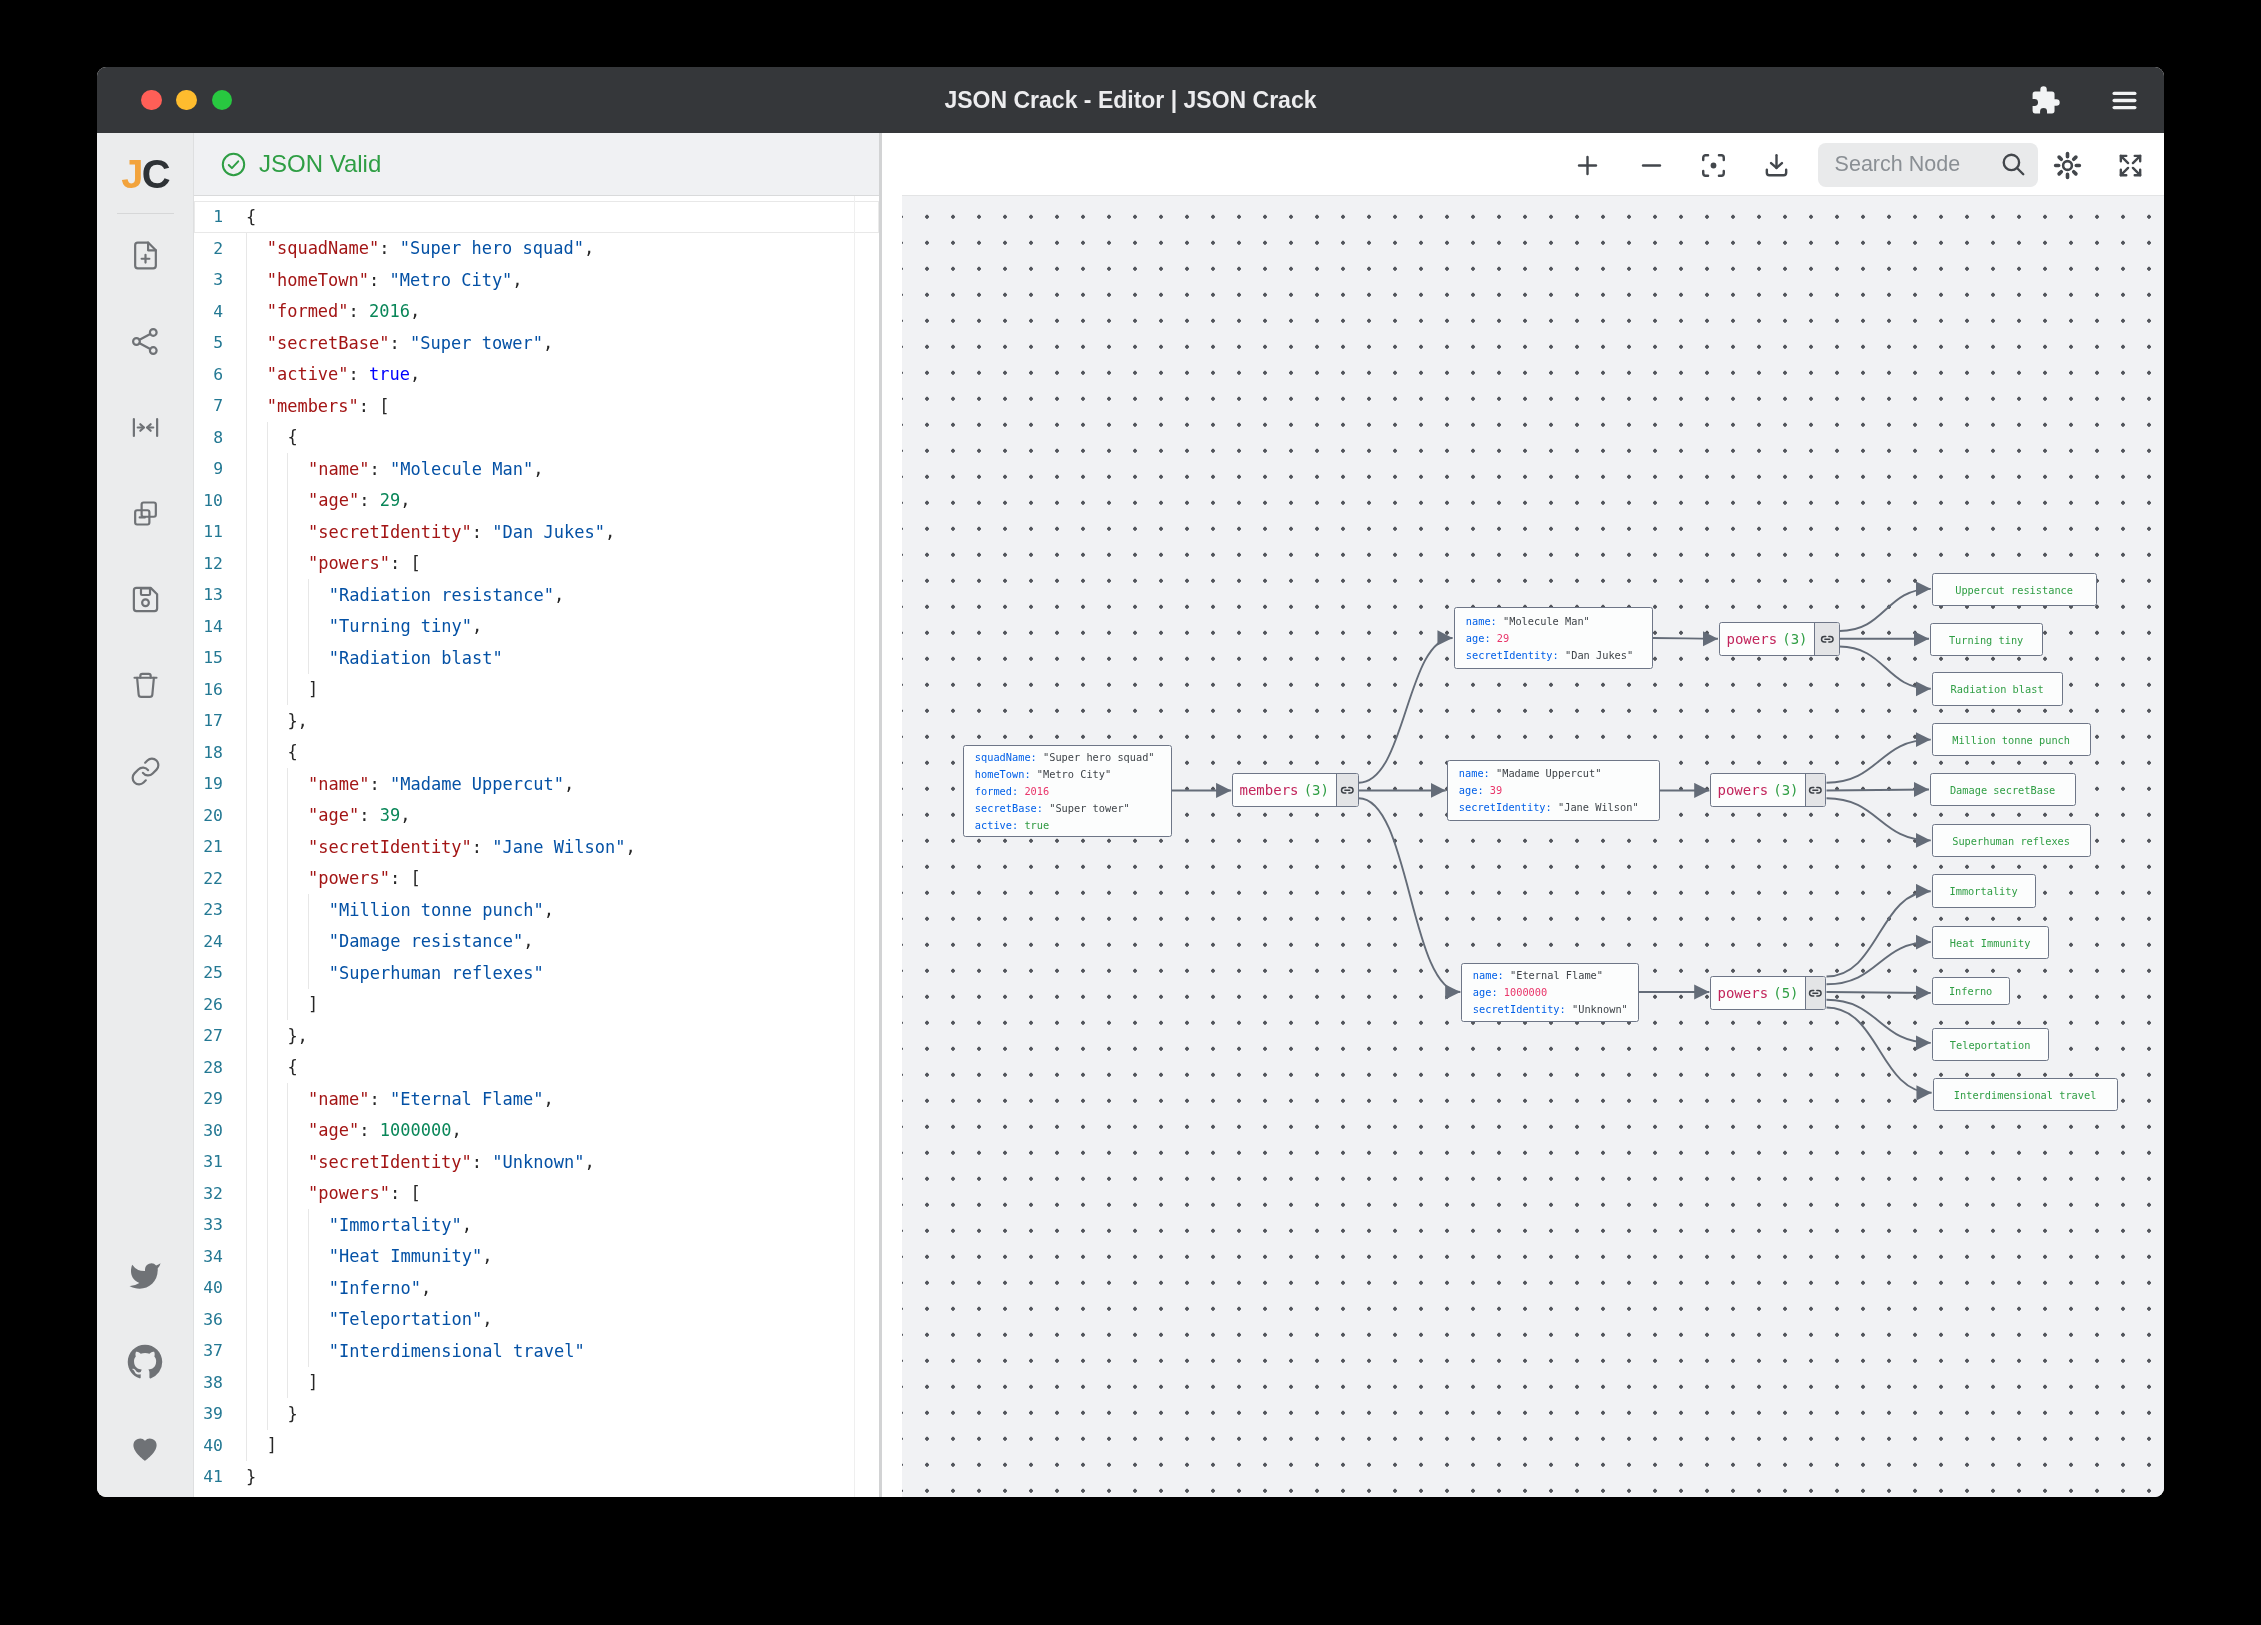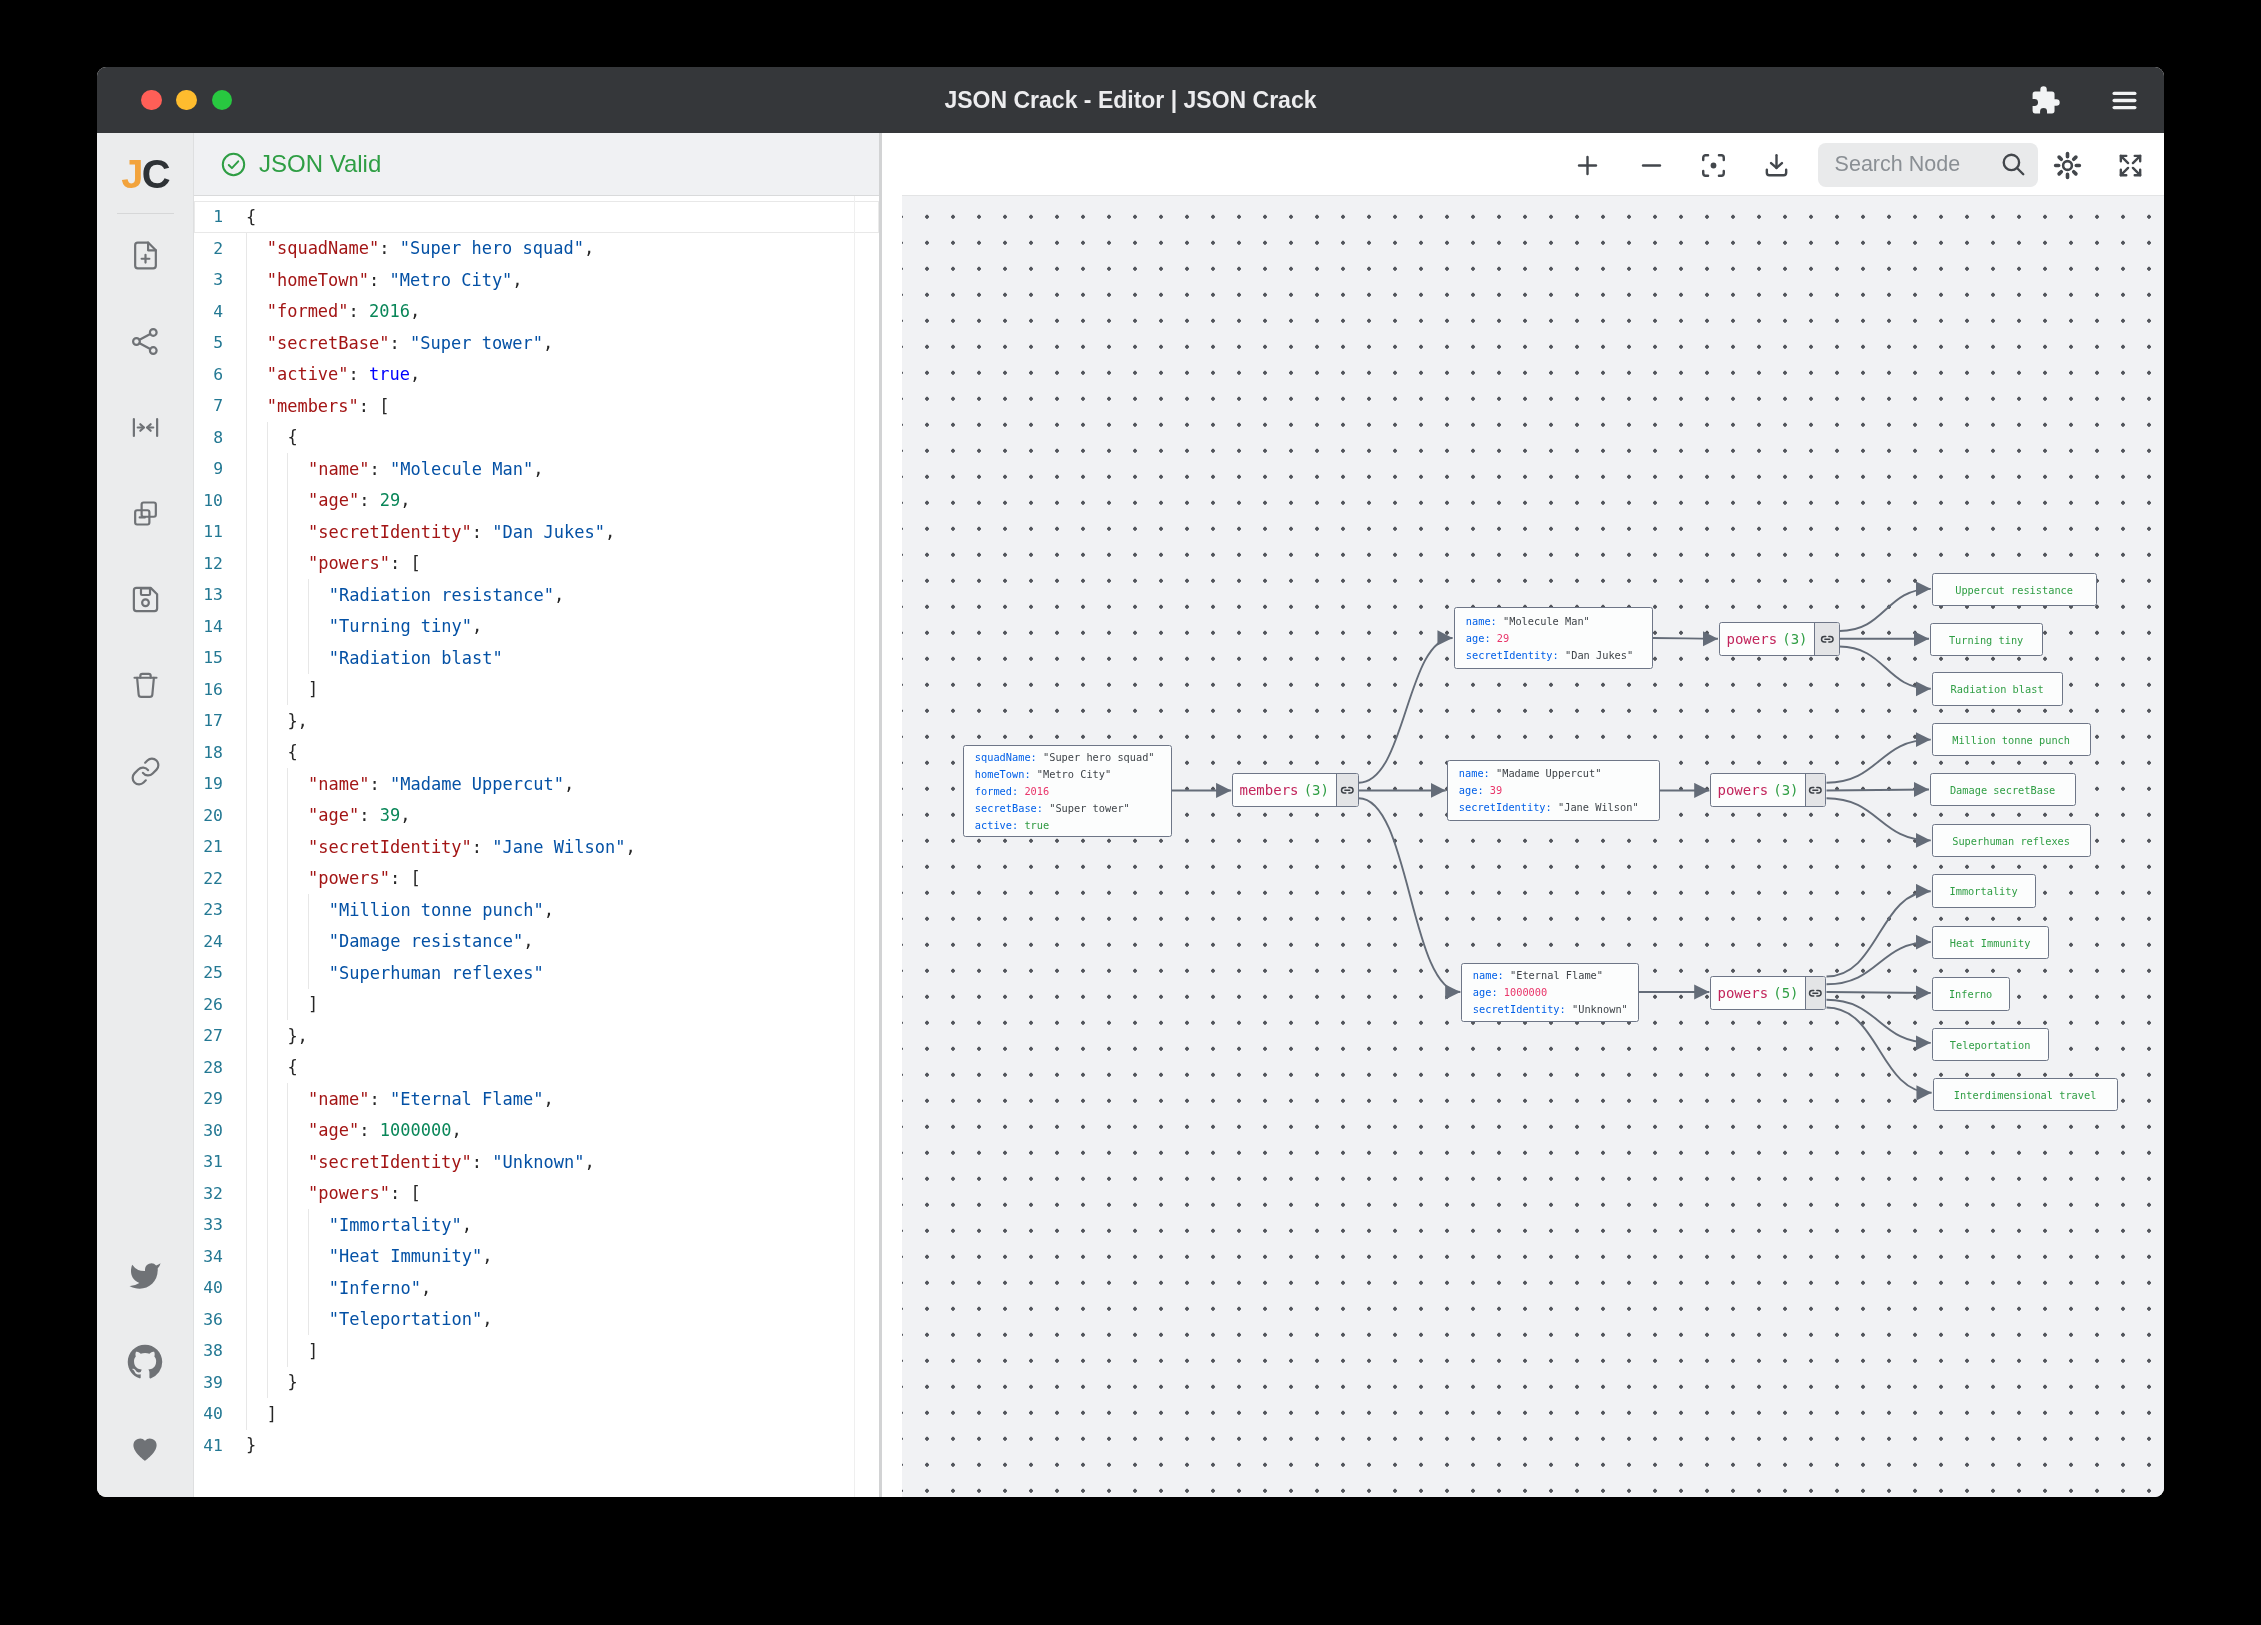--- a/index.html
+++ b/index.html
@@ -334,20 +334,24 @@
               <span class="ln">34</span>
               <span class="lc"><span class="guide"></span><span class="guide"></span><span class="guide"></span><span class="guide"></span><span class="ts">"Heat Immunity"</span><span class="tp">,</span></span>
             </div>
             <div class="line">
               <span class="ln">40</span>
               <span class="lc"><span class="guide"></span><span class="guide"></span><span class="guide"></span><span class="guide"></span><span class="ts">"Inferno"</span><span class="tp">,</span></span>
             </div>
             <div class="line">
               <span class="ln">36</span>
               <span class="lc"><span class="guide"></span><span class="guide"></span><span class="guide"></span><span class="guide"></span><span class="ts">"Teleportation"</span><span class="tp">,</span></span>
+            </div>
+            <div class="line">
+              <span class="ln">37</span>
+              <span class="lc"><span class="guide"></span><span class="guide"></span><span class="guide"></span><span class="guide"></span><span class="ts">"Interdimensional travel"</span></span>
             </div>
             <div class="line">
               <span class="ln">38</span>
               <span class="lc"><span class="guide"></span><span class="guide"></span><span class="guide"></span><span class="tp">]</span></span>
             </div>
             <div class="line">
               <span class="ln">39</span>
               <span class="lc"><span class="guide"></span><span class="guide"></span><span class="tp">}</span></span>
             </div>
             <div class="line">
@@ -529,20 +533,20 @@
             </div>
           </div>
           <div class="lnode" style="left: 1030px; top: 377px; width: 165px; height: 33px;">Uppercut resistance</div>
           <div class="lnode" style="left: 1028px; top: 427px; width: 113px; height: 33px;">Turning tiny</div>
           <div class="lnode" style="left: 1030px; top: 476px; width: 131px; height: 34px;">Radiation blast</div>
           <div class="lnode" style="left: 1030px; top: 527px; width: 159px; height: 33px;">Million tonne punch</div>
           <div class="lnode" style="left: 1028px; top: 577px; width: 146px; height: 33px;">Damage secretBase</div>
           <div class="lnode" style="left: 1030px; top: 628px; width: 159px; height: 33px;">Superhuman reflexes</div>
           <div class="lnode" style="left: 1030px; top: 678px; width: 104px; height: 34px;">Immortality</div>
           <div class="lnode" style="left: 1030px; top: 730px; width: 117px; height: 33px;">Heat Immunity</div>
-          <div class="lnode" style="left: 1030px; top: 781px; width: 78px; height: 34px;">Inferno</div>
+          <div class="lnode" style="left: 1030px; top: 781px; width: 78px; height: 28px;">Inferno</div>
           <div class="lnode" style="left: 1030px; top: 832px; width: 117px; height: 33px;">Teleportation</div>
           <div class="lnode" style="left: 1031px; top: 882px; width: 185px; height: 33px;">Interdimensional travel</div>
         </div>
     </div>
   </div>
 </div>
 
 
 </body></html>

